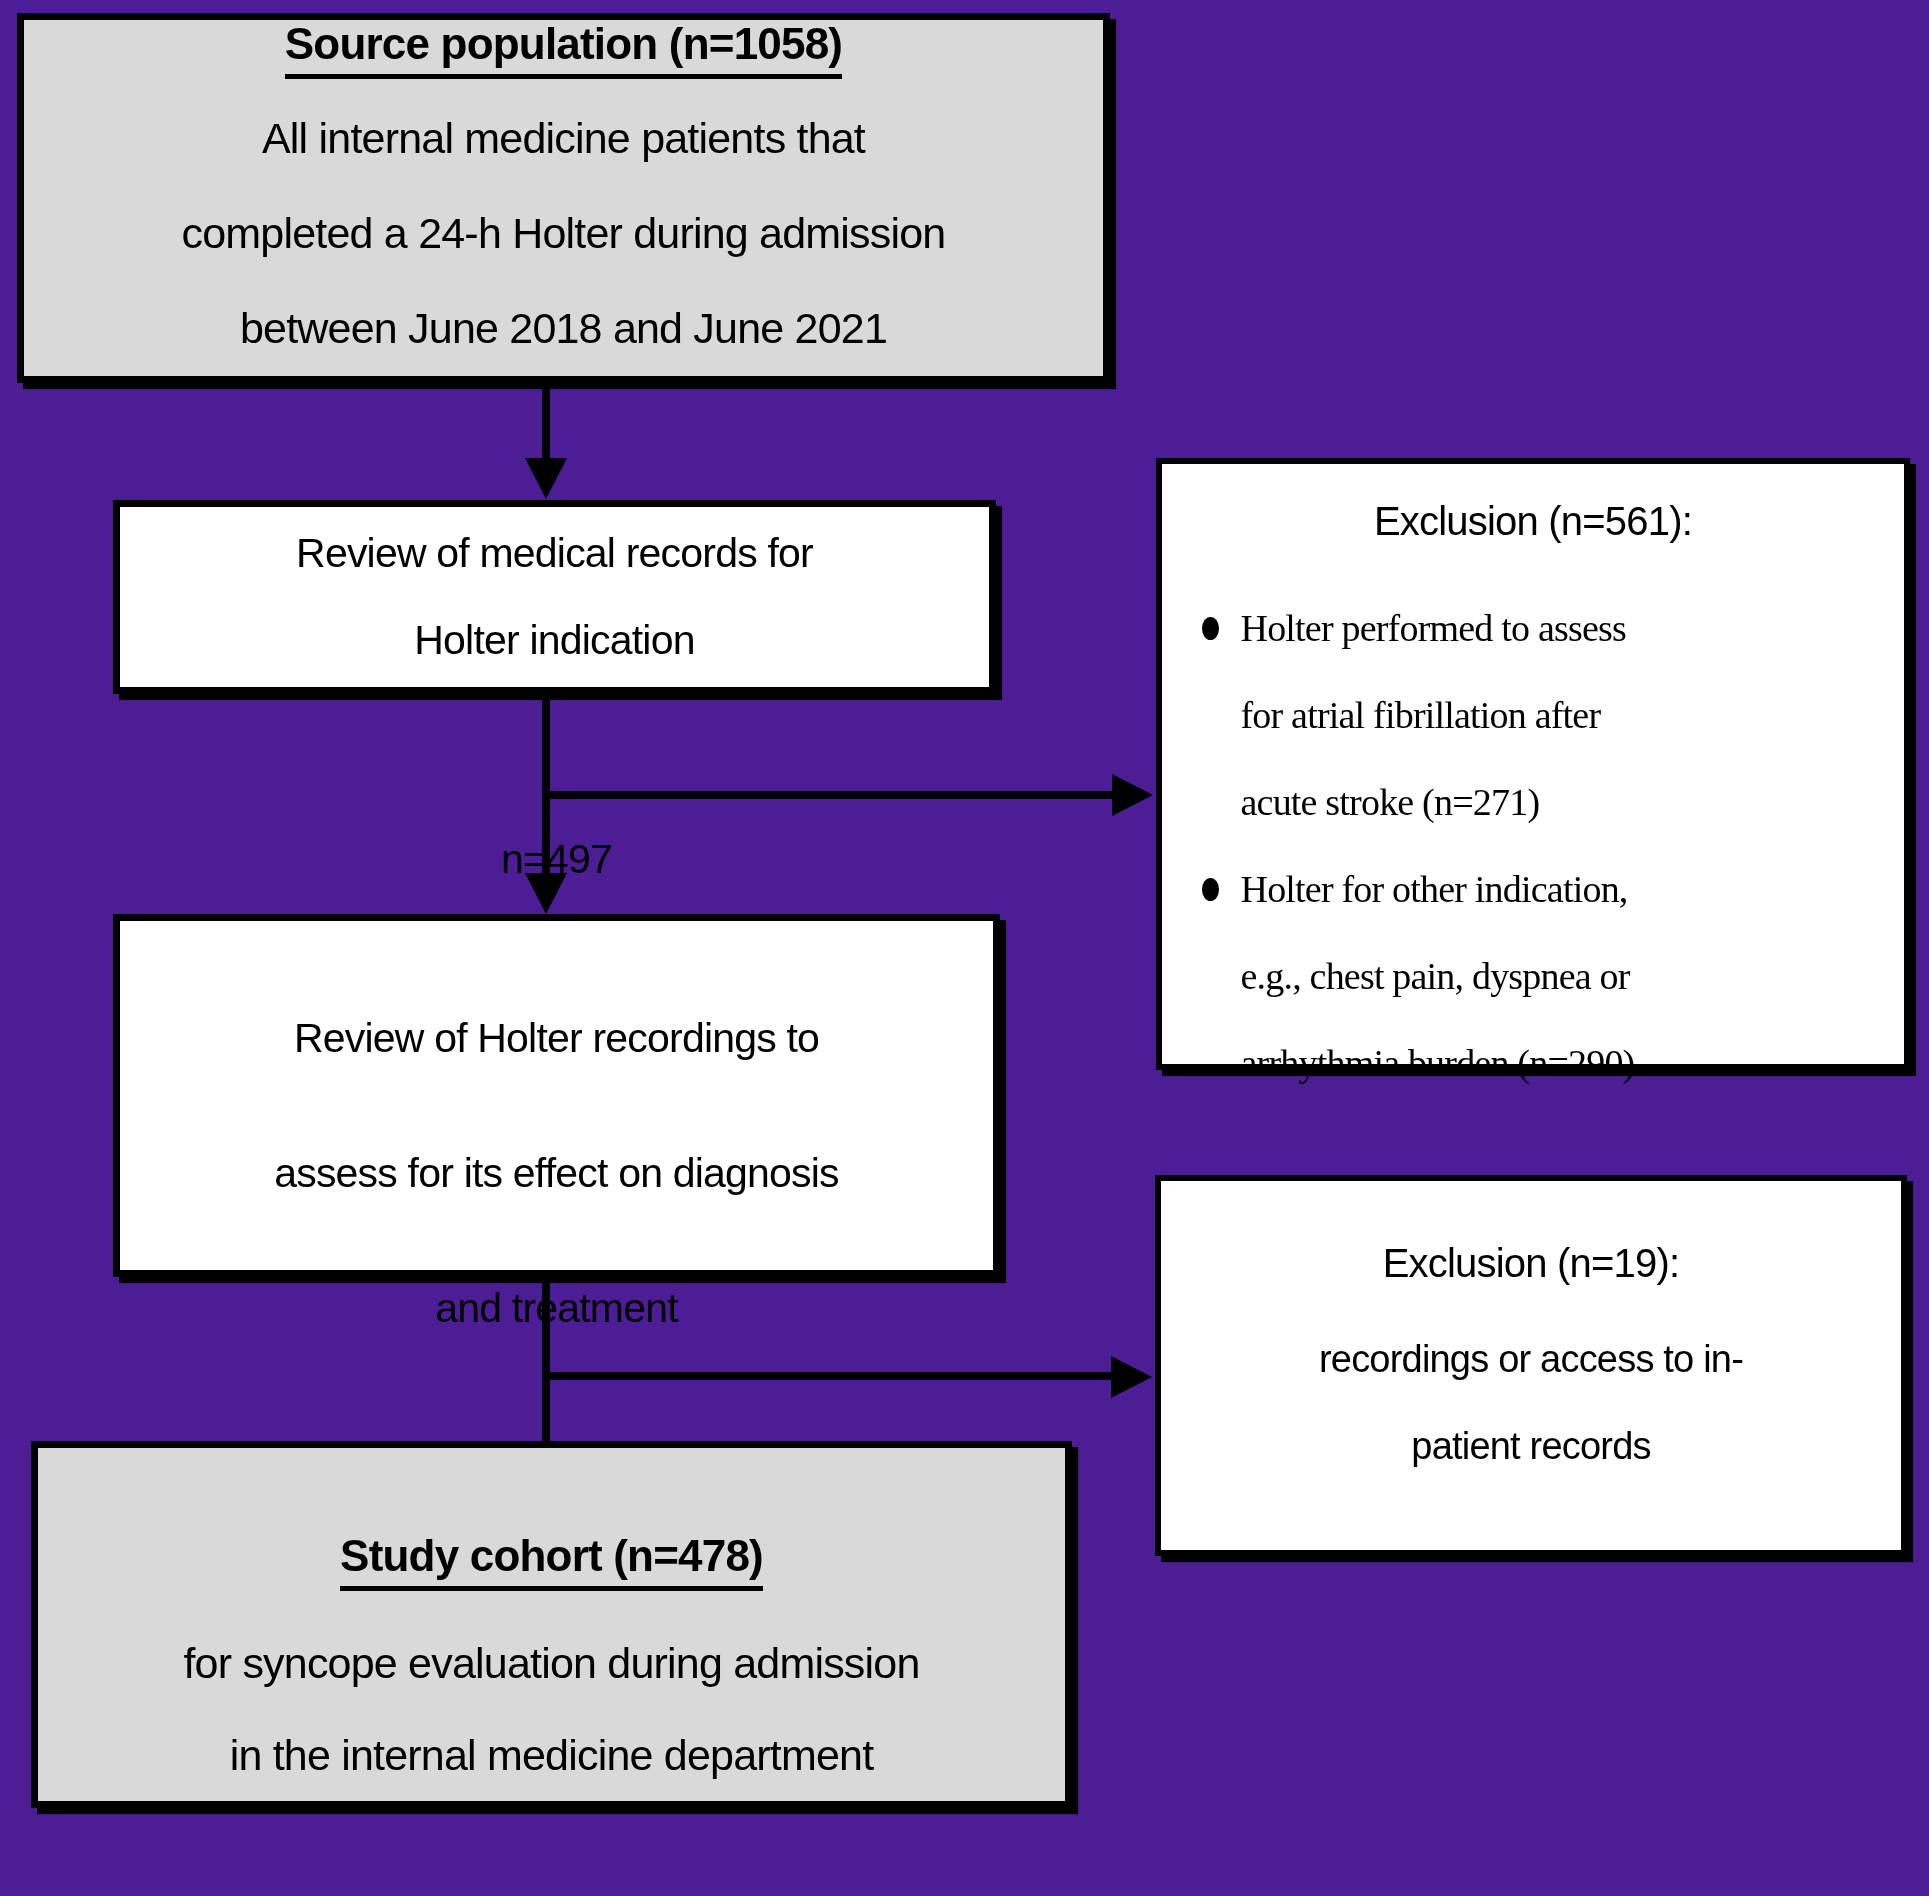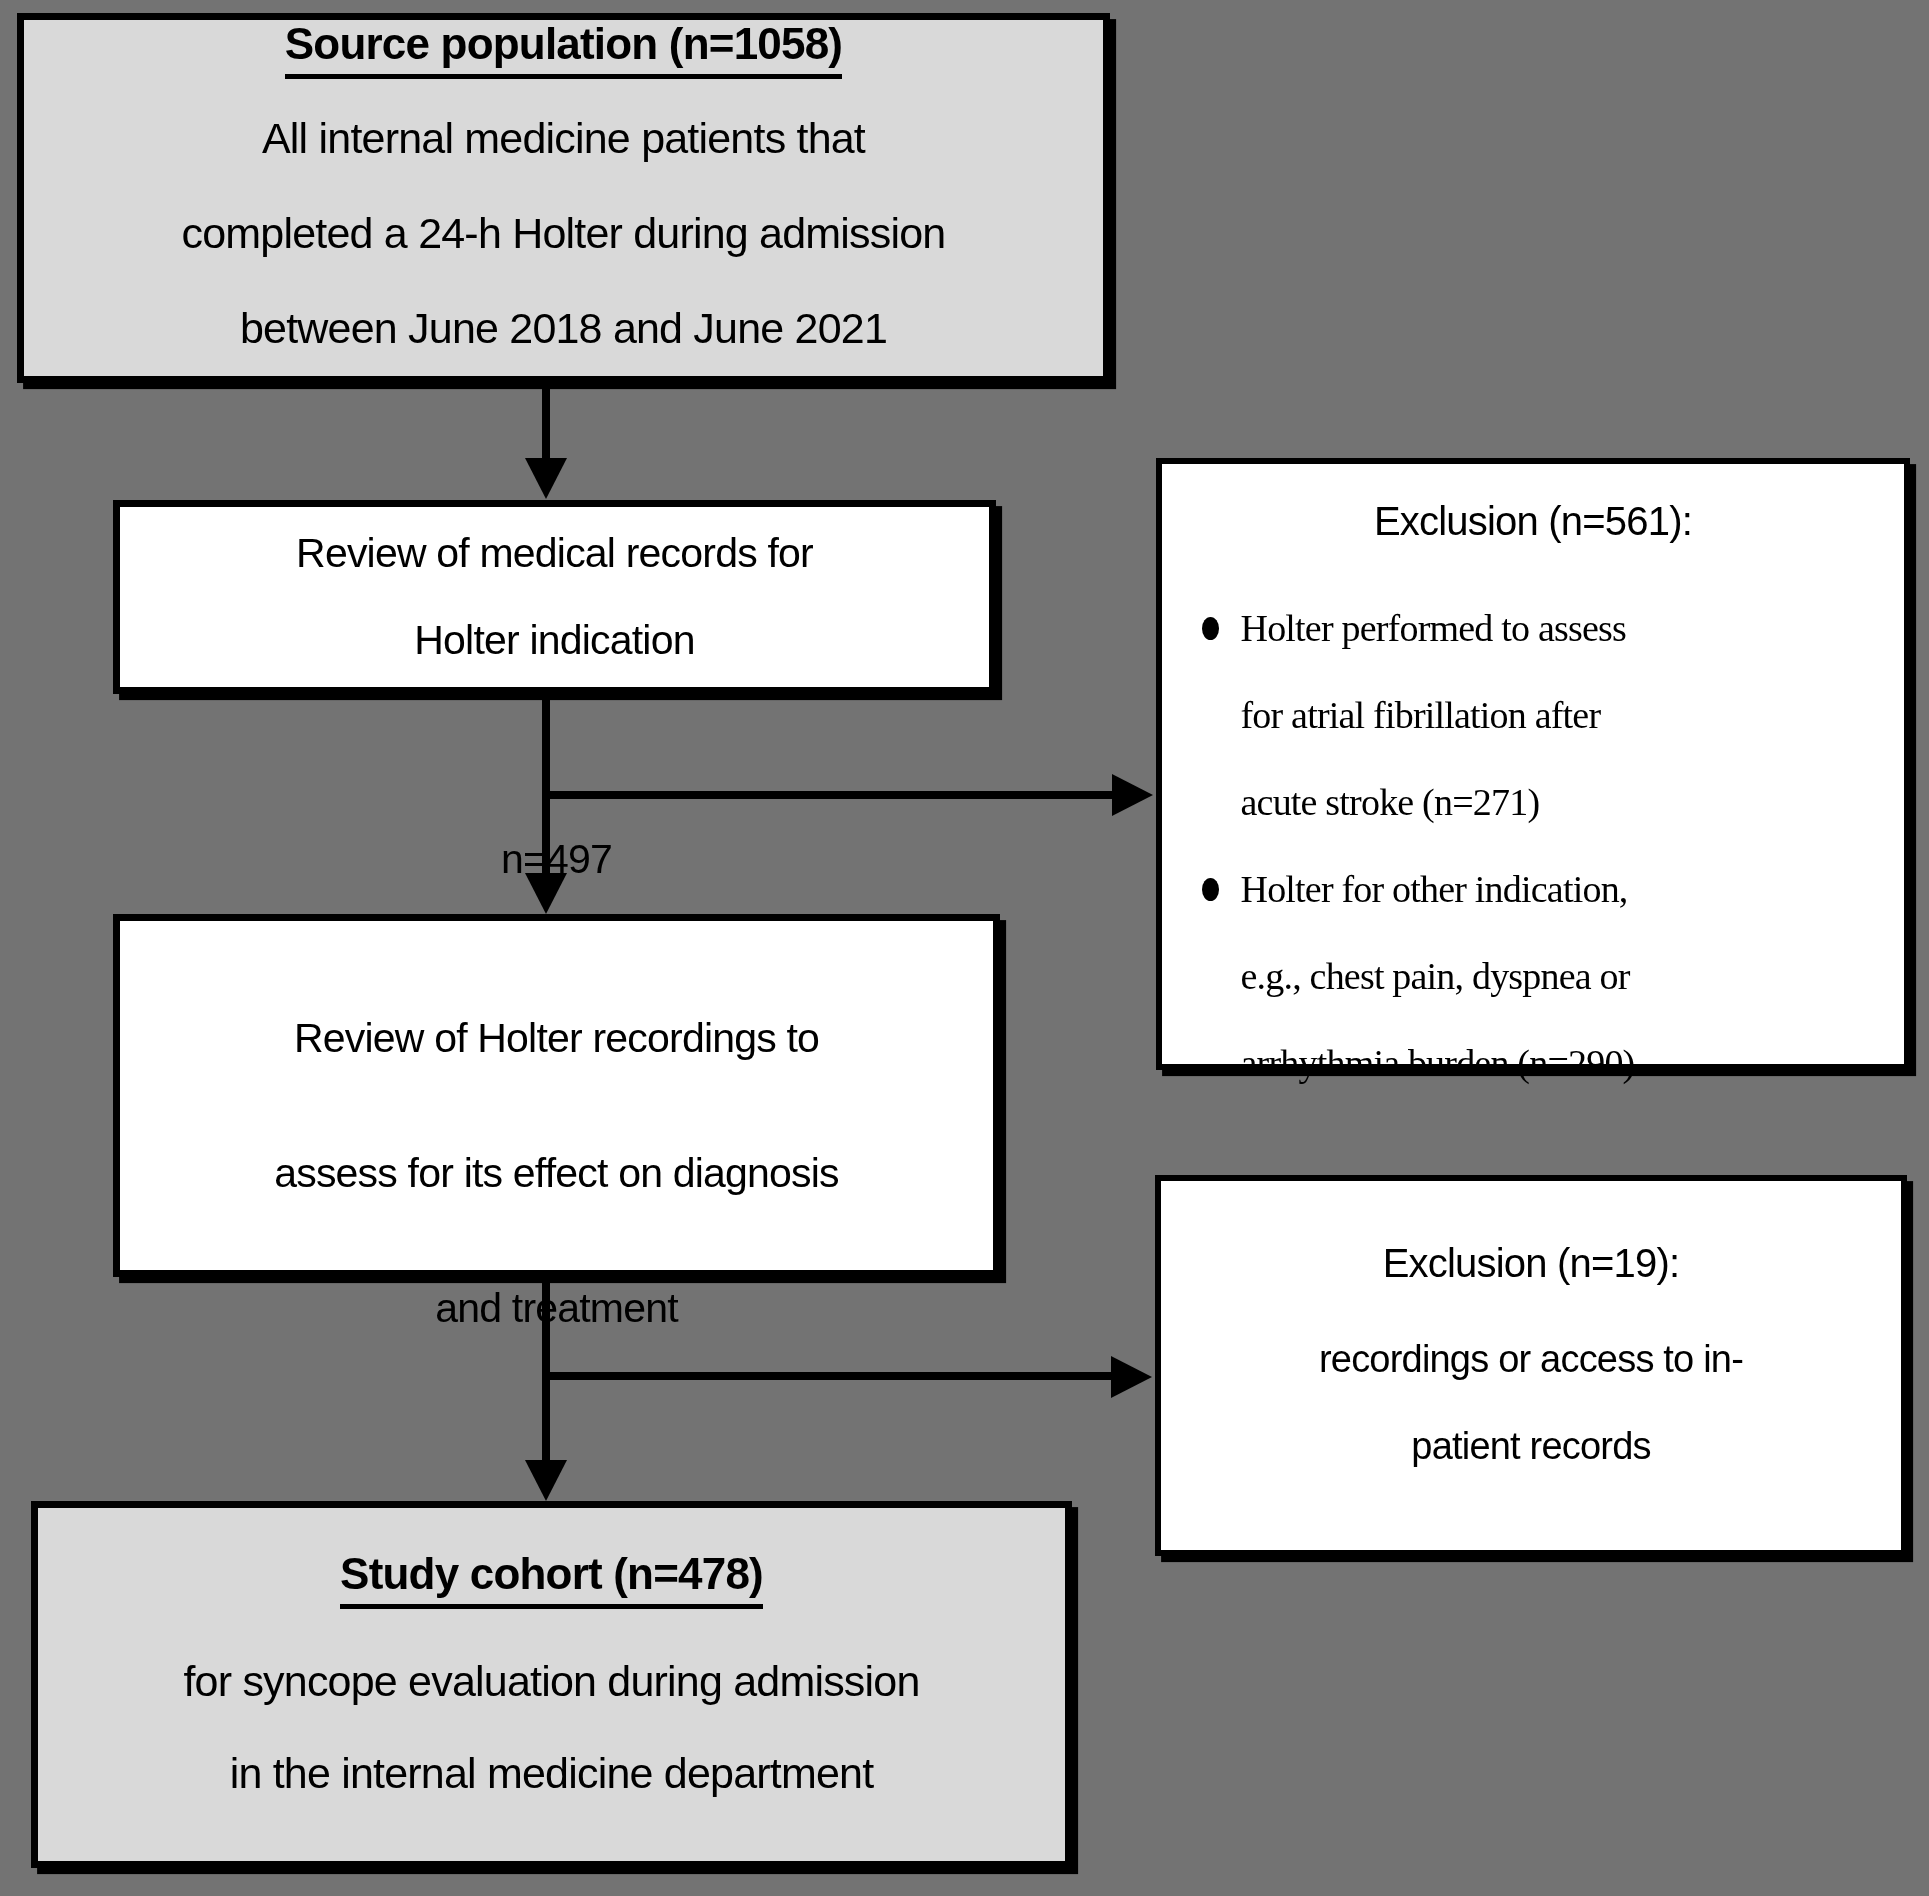--- a/index.html
+++ b/index.html
@@ -6,21 +6,21 @@
     margin: 0;
     padding: 0;
     background: #ffffff;
     font-family: "Liberation Sans", sans-serif;
     color: #000000;
   }
   .canvas {
     position: relative;
     width: 1930px;
     height: 1896px;
-    background: #737373;
+    background: #4c1d95;
     overflow: hidden;
   }
   .fbox {
     position: absolute;
     box-sizing: border-box;
     border: 7.7px solid #000000;
     box-shadow: 6.1px 6.1px 0 #000000;
     display: flex;
     flex-direction: column;
     align-items: center;
@@ -178,21 +178,21 @@
 
   <div class="hline" style="left:546px; top:1372px; width:568px;"></div>
   <div class="tri-right" style="left:1111px; top:1356px;"></div>
 
   <div class="fbox white thin" style="left:1155px; top:1175px; width:752px; height:381px;">
     <div class="excl-title" style="margin-bottom:31px;">Exclusion (n=19):</div>
     <div class="excl-line">recordings or access to in-</div>
     <div class="excl-line">patient records</div>
   </div>
 
-  <div class="fbox gray" style="left:31px; top:1501px; width:1041px; height:367px;">
+  <div class="fbox gray" style="left:31px; top:1441px; width:1041px; height:367px;justify-content:flex-end;">
     <div class="box-title">
       <span class="u">Study cohort (n=478)</span>
     </div>
     <div style="height:26px;"></div>
     <div class="body-line" style="line-height:92px;">for syncope evaluation during admission</div>
     <div class="body-line" style="line-height:92px;">in the internal medicine department</div>
   </div>
 
 </div>
 

